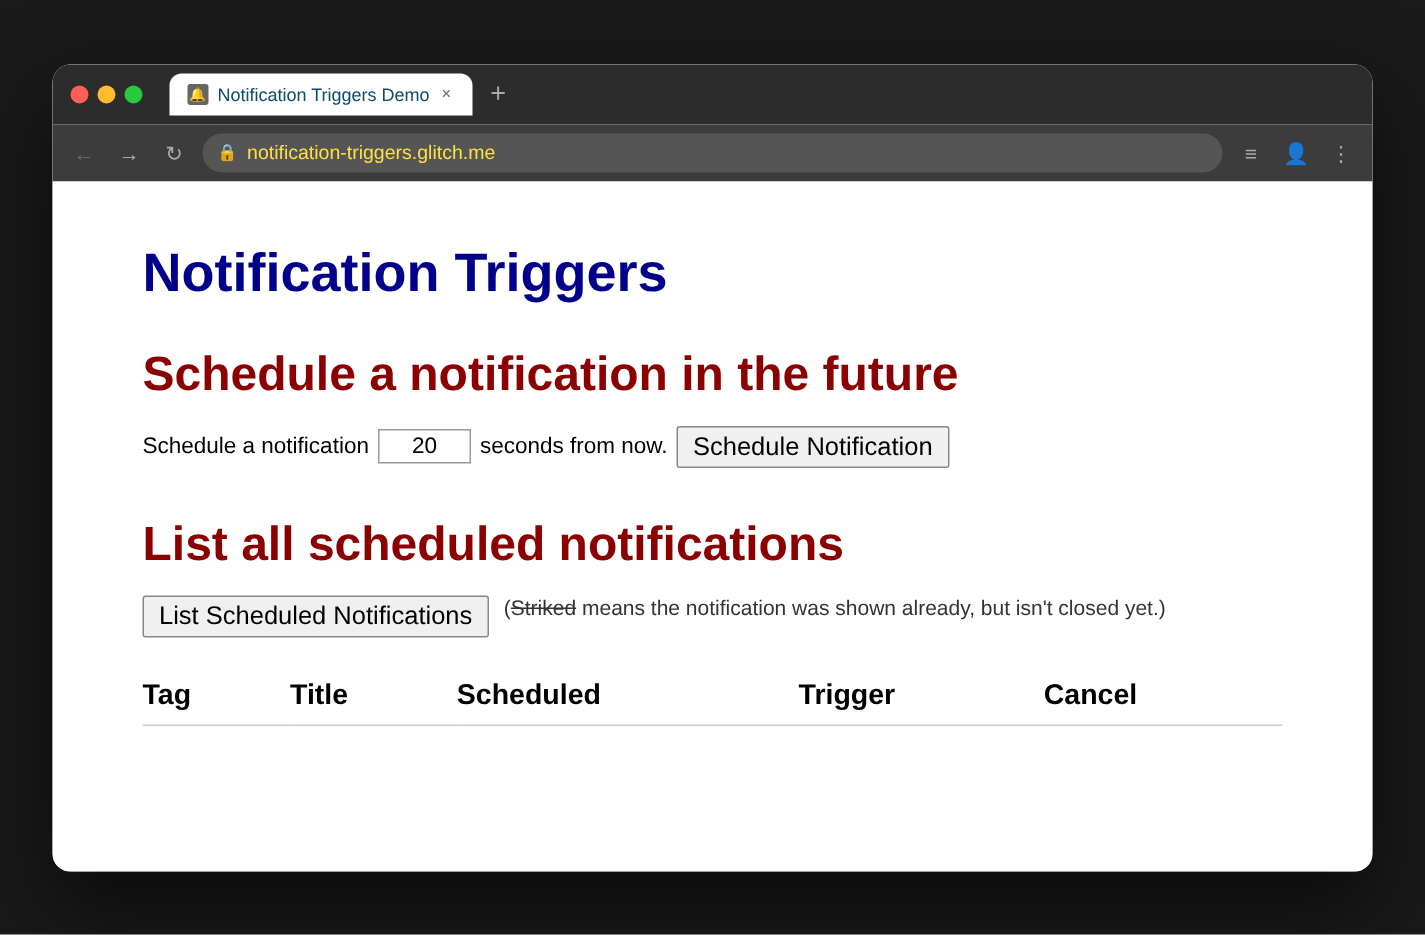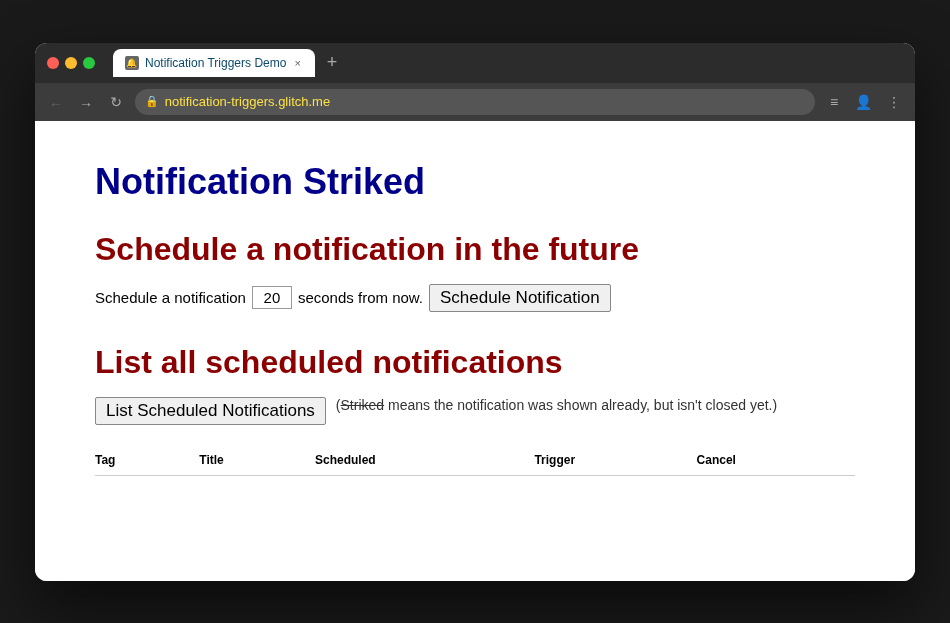--- a/index.html
+++ b/index.html
@@ -174,21 +174,21 @@
       gap: 6px;
       font-size: 15px;
       color: #000;
       margin-bottom: 32px;
       flex-wrap: wrap;
     }
 
     .seconds-input {
       border: 1px solid #999;
       padding: 2px 6px;
-      width: 40px;
+      width: 62px;
       font-size: 15px;
       text-align: center;
       outline: none;
     }
 
     .btn {
       border: 1px solid #888;
       background: #f0f0f0;
       padding: 3px 10px;
       font-size: 17px;
@@ -216,21 +216,21 @@
 
     .table-container {
       width: 100%;
       border-collapse: collapse;
       margin-top: 8px;
     }
 
     .table-container th {
       text-align: left;
       font-weight: bold;
-      font-size: 12px;
+      font-size: 19px;
       color: #000;
       padding: 8px 16px 8px 0;
       border-bottom: 1px solid #ccc;
     }
   </style>
 </head>
 <body>
 
 <div class="browser-window">
 
@@ -259,21 +259,21 @@
       <span class="url-text">notification-triggers.glitch.me</span>
     </div>
     <div class="toolbar-icons">
       <span class="toolbar-icon">≡</span>
       <span class="toolbar-icon">👤</span>
       <span class="toolbar-icon">⋮</span>
     </div>
   </div>
 
   <div class="page-content">
-    <h1 class="page-title">Notification Striked</h1>
+    <h1 class="page-title">Notification Triggers</h1>
 
     <h2 class="section-title">Schedule a notification in the future</h2>
     <div class="schedule-row">
       <span>Schedule a notification</span>
       <input class="seconds-input" type="text" value="20" style="">
       <span>seconds from now.</span>
       <button class="btn">Schedule Notification</button>
     </div>
 
     <h2 class="section-title">List all scheduled notifications</h2>

